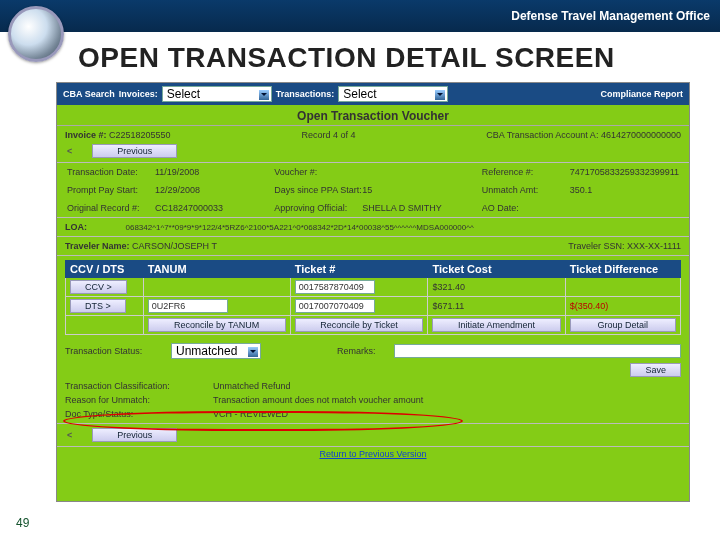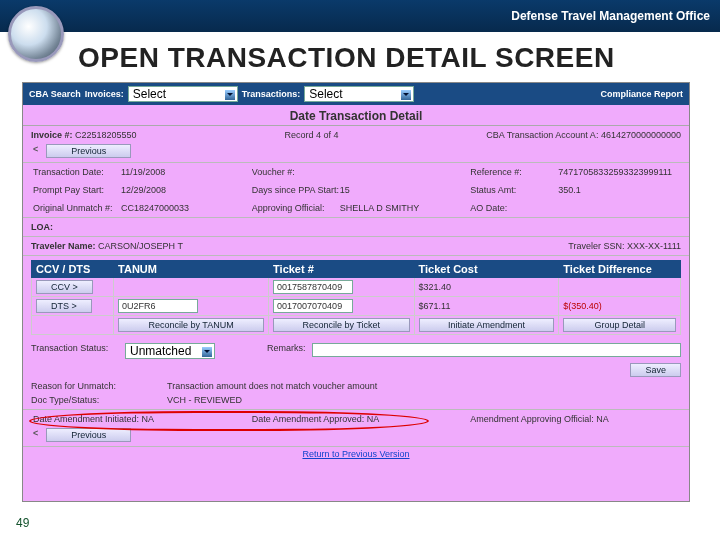--- a/index.html
+++ b/index.html
@@ -1,30 +1,30 @@
 <!DOCTYPE html>
 <html><head>
 <meta charset="utf-8">
 <style>
   *{box-sizing:border-box;margin:0;padding:0;font-family:Arial,Helvetica,sans-serif}
   body{width:720px;height:540px;background:#fff;overflow:hidden;position:relative}
   .topbar{height:32px;background:linear-gradient(#0a3a6a,#072a4d);display:flex;align-items:center;justify-content:flex-end;padding:0 10px;color:#fff;font-size:12px;font-weight:bold;position:relative}
   .seal{position:absolute;left:8px;top:6px;width:56px;height:56px;border-radius:50%;background:radial-gradient(circle at 35% 35%,#fff 0,#cde 40%,#789 70%,#345 100%);border:3px solid #99b;box-shadow:0 1px 3px rgba(0,0,0,.4);z-index:5}
   .slidetitle{font-size:28px;font-weight:bold;color:#222;padding:10px 10px 8px 78px;letter-spacing:.5px}
-  .screenshot{margin:0 30px 0 22px;border:1px solid #888;height:420px;background:#f0abfc;font-size:9px;color:#333;position:relative;overflow:hidden}
+  .screenshot{margin:0 30px 0 56px;border:1px solid #888;height:420px;background:#84cc16;font-size:9px;color:#333;position:relative;overflow:hidden}
   .toolbar{height:22px;background:#1a4b84;display:flex;align-items:center;gap:4px;padding:0 6px;color:#fff;font-weight:bold}
   .toolbar span.lbl{white-space:nowrap}
   .sel{background:#fff;color:#000;border:1px solid #7a9;height:16px;padding:0 14px 0 4px;font-size:12px;font-weight:normal;position:relative;display:inline-flex;align-items:center}
   .sel::after{content:"";position:absolute;right:2px;top:3px;width:10px;height:10px;background:linear-gradient(#9cf,#369)}
   .sel::before{content:"";position:absolute;right:4px;top:6px;border:3px solid transparent;border-top-color:#013;z-index:1}
   .sel.inv{width:110px}
   .sel.trn{width:110px}
   .btn{background:linear-gradient(#eef,#cce);border:1px solid #99b;padding:1px 14px;font-size:9px;color:#123;cursor:pointer}
   .title2{text-align:center;font-weight:bold;font-size:12px;padding:4px 0 2px;border-bottom:1px solid #aaa}
-  .row{display:flex;padding:2px 8px;gap:6px;align-items:flex-start}
+  .row{display:flex;padding:2px 8px;gap:18px;align-items:center}
   .row.split{justify-content:space-between}
   .section{border-bottom:1px solid #bbb;padding:2px 0}
   .lblk{font-weight:bold;white-space:nowrap}
   .prev{background:linear-gradient(#eef,#cce);border:1px solid #99b;padding:1px 24px;font-size:9px;color:#123}
   .lt{font-weight:bold;color:#555;padding:0 2px}
   table.grid{width:calc(100% - 16px);margin:4px 8px;border-collapse:collapse}
   table.grid th{background:#1a4b84;color:#fff;font-size:11px;padding:2px 4px;border:1px solid #1a4b84;text-align:left}
   table.grid td{border:1px solid #ccc;padding:2px 4px;vertical-align:middle}
   .input{border:1px solid #7a9;background:#fff;padding:1px 3px;font-size:9px;display:inline-block;min-width:80px}
   .money{text-align:left}
@@ -50,50 +50,50 @@
   <div class="toolbar">
     <span class="lbl">CBA Search</span>
     <span class="lbl">Invoices:</span>
     <span class="sel inv">Select</span>
     <span class="lbl">Transactions:</span>
     <span class="sel trn">Select</span>
     <span style="flex:1"></span>
     <span class="lbl">Compliance Report</span>
   </div>
 
-  <div class="title2">Date Transaction Detail</div>
+  <div class="title2">Open Transaction Voucher</div>
 
   <div class="section">
     <div class="row split">
       <div><span class="lblk">Invoice #:</span> <span>C22518205550</span></div>
       <div>Record 4 of 4</div>
       <div><span>CBA Transaction Account A:</span> <span>4614270000000000</span></div>
     </div>
     <div class="row">
       <span class="lt">&lt;</span>
       <button class="prev">Previous</button>
     </div>
   </div>
 
   <div class="section">
     <div class="col3">
       <div><span class="k">Transaction Date:</span><span>11/19/2008</span></div>
       <div><span class="k">Voucher #:</span><span></span></div>
       <div><span class="k">Reference #:</span><span>74717058332593323999111</span></div>
       <div><span class="k">Prompt Pay Start:</span><span>12/29/2008</span></div>
       <div><span class="k">Days since PPA Start:</span><span>15</span></div>
-      <div><span class="k">Status Amt:</span><span>350.1</span></div>
-      <div><span class="k">Original Unmatch #:</span><span>CC18247000033</span></div>
+      <div><span class="k">Unmatch Amt:</span><span>350.1</span></div>
+      <div><span class="k">Original Record #:</span><span>CC18247000033</span></div>
       <div><span class="k">Approving Official:</span><span>SHELLA D SMITHY</span></div>
       <div><span class="k">AO Date:</span></div>
     </div>
   </div>
 
   <div class="section">
-    <div class="row"><span class="lblk">LOA:</span>&nbsp;</div>
+    <div class="row"><span class="lblk">LOA:</span>&nbsp;<span style="font-size:8px">068342^1^7**09*9*9*122/4*5RZ6^2100*5A221^0*068342*2D*14*00038^55^^^^^^MDSA000000^^</span></div>
   </div>
 
   <div class="section">
     <div class="row split">
       <div><span class="lblk">Traveler Name:</span> <span>CARSON/JOSEPH T</span></div>
       <div><span>Traveler SSN:</span> <span>XXX-XX-1111</span></div>
     </div>
   </div>
 
   <table class="grid">
@@ -134,36 +134,35 @@
       <span class="k">Transaction Status:</span>
       <span class="sel" style="width:90px">Unmatched</span>
       <span style="width:40px"></span>
       <span>Remarks:</span>
       <span class="input" style="flex:1;min-width:180px;height:14px"></span>
     </div>
     <div class="row" style="justify-content:flex-end">
       <button class="btn">Save</button>
     </div>
     <div class="row">
+        <span class="k" style="min-width:130px">Transaction Classification:</span>
+        <span>Unmatched Refund</span>
+      </div>
+    <div class="row">
         <span class="k" style="min-width:130px">Reason for Unmatch:</span>
         <span>Transaction amount does not match voucher amount</span>
       </div>
     <div class="row">
         <span class="k" style="min-width:130px">Doc Type/Status:</span>
         <span>VCH - REVIEWED</span>
       </div>
     <div class="redcircle" style="left:6px;top:72px;width:400px;height:20px"></div>
   </div>
 
   <div class="section">
-    <div class="col3">
-      <div><span>Date Amendment Initiated:</span> <span>NA</span></div>
-      <div><span>Date Amendment Approved:</span> <span>NA</span></div>
-      <div><span>Amendment Approving Official:</span> <span>NA</span></div>
-    </div>
     <div class="row">
       <span class="lt">&lt;</span>
       <button class="prev">Previous</button>
     </div>
   </div>
 
   <div class="footer-link">Return to Previous Version</div>
 
 </div>
 

